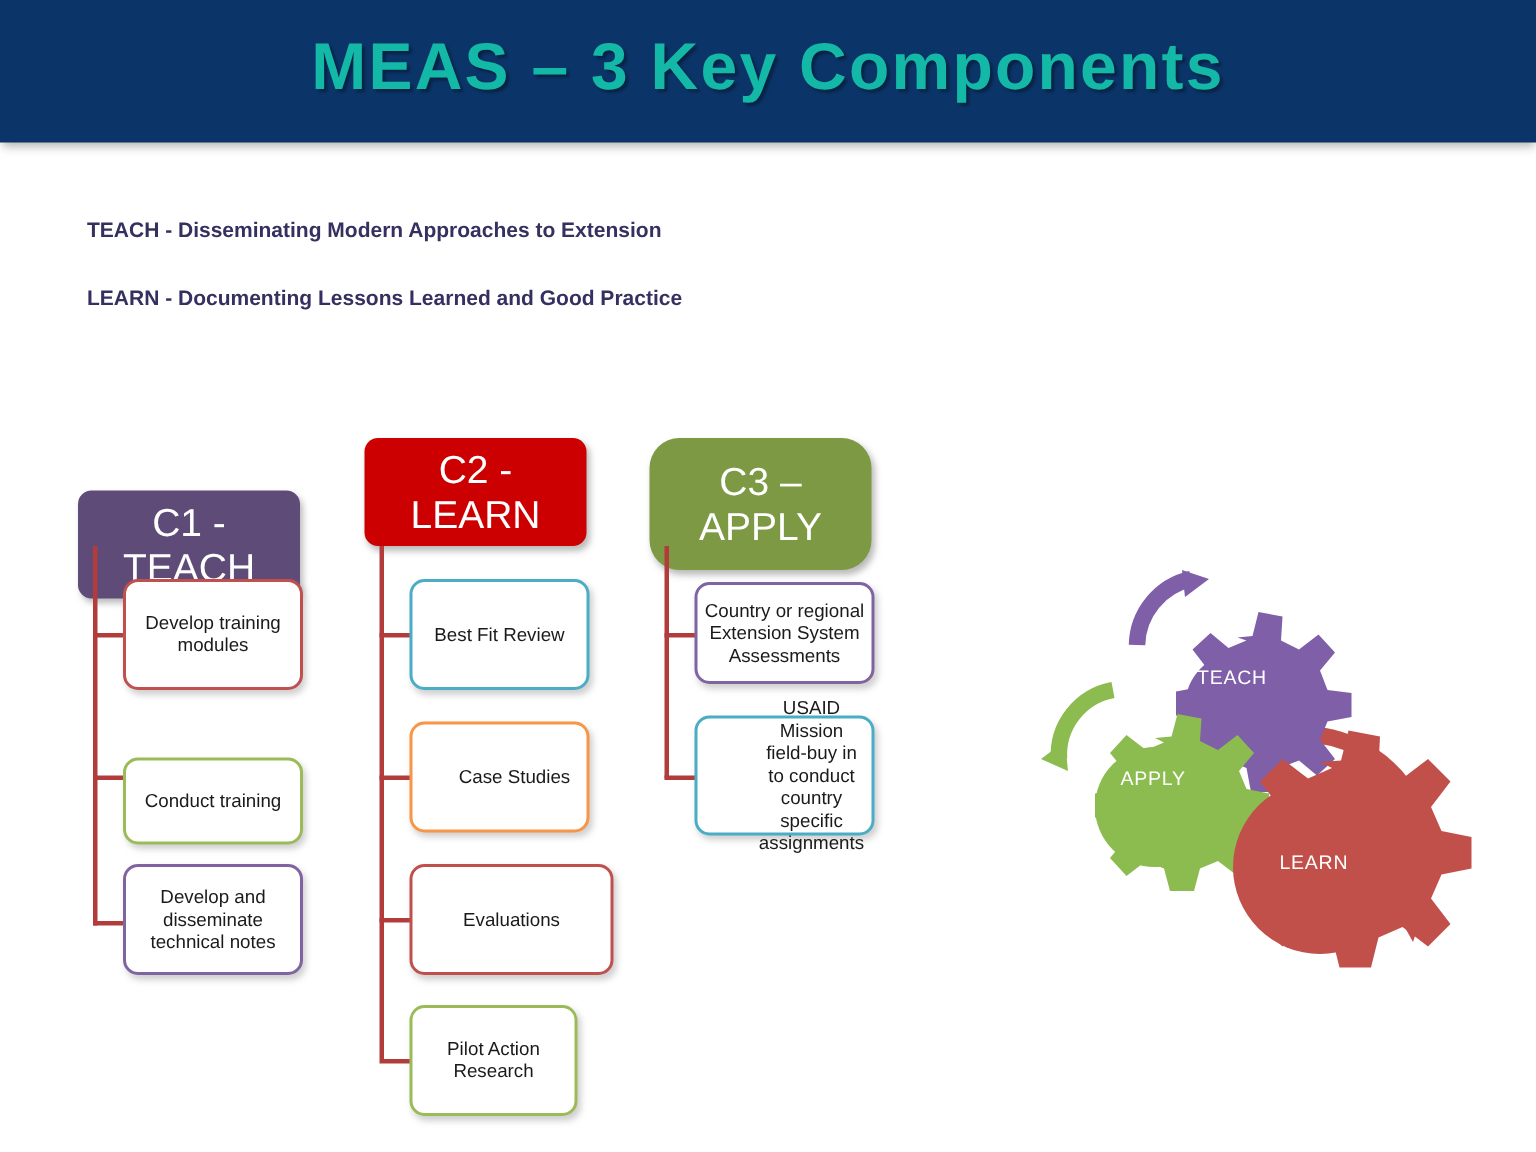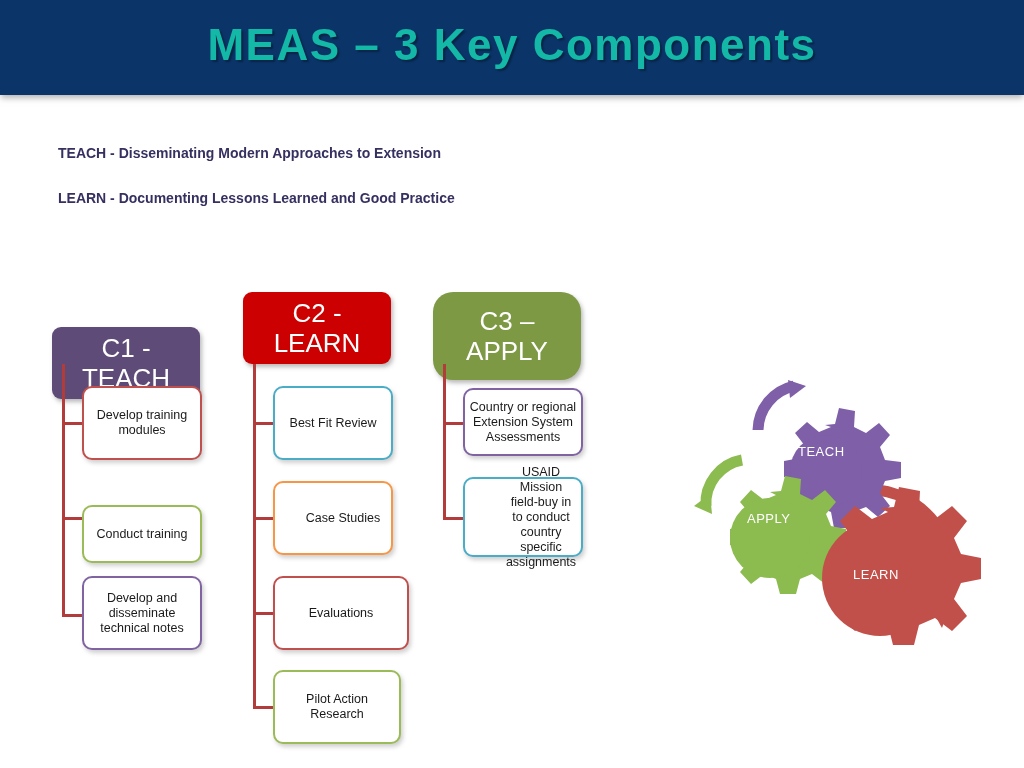--- a/index.html
+++ b/index.html
@@ -157,21 +157,21 @@
     <div class="trunk" style="left:253px; top:364px; height:342px;"></div>
 
     <div class="stub" style="left:253px; top:422px; width:22px;"></div>
     <div class="stub" style="left:253px; top:517px; width:22px;"></div>
     <div class="stub" style="left:253px; top:612px; width:22px;"></div>
     <div class="stub" style="left:253px; top:706px; width:22px;"></div>
 
     <div class="node-box" style="left:273px; top:386px; width:120px; height:74px; border-color:#4bacc6;">Best Fit Review</div>
     <div class="node-box" style="left:273px; top:481px; width:120px; height:74px; border-color:#f79646;padding-left:24px;">Case Studies</div>
     <div class="node-box" style="left:273px; top:576px; width:136px; height:74px; border-color:#c0504d;">Evaluations</div>
-    <div class="node-box" style="left:273px; top:670px; width:128px; height:74px; border-color:#9bbb59;">Pilot Action Research</div>
+    <div class="node-box" style="left:273px; top:670px; width:112px; height:74px; border-color:#9bbb59;">Pilot Action Research</div>
   </div>
 
   <div class="column">
     <div class="col-header" style="left:433px; top:292px; width:148px; height:88px; background:#7d9944;border-radius:20px;">C3 –<br>APPLY</div>
 
     <div class="trunk" style="left:443px; top:364px; height:155px;"></div>
 
     <div class="stub" style="left:443px; top:422px; width:22px;"></div>
     <div class="stub" style="left:443px; top:517px; width:22px;"></div>
 

